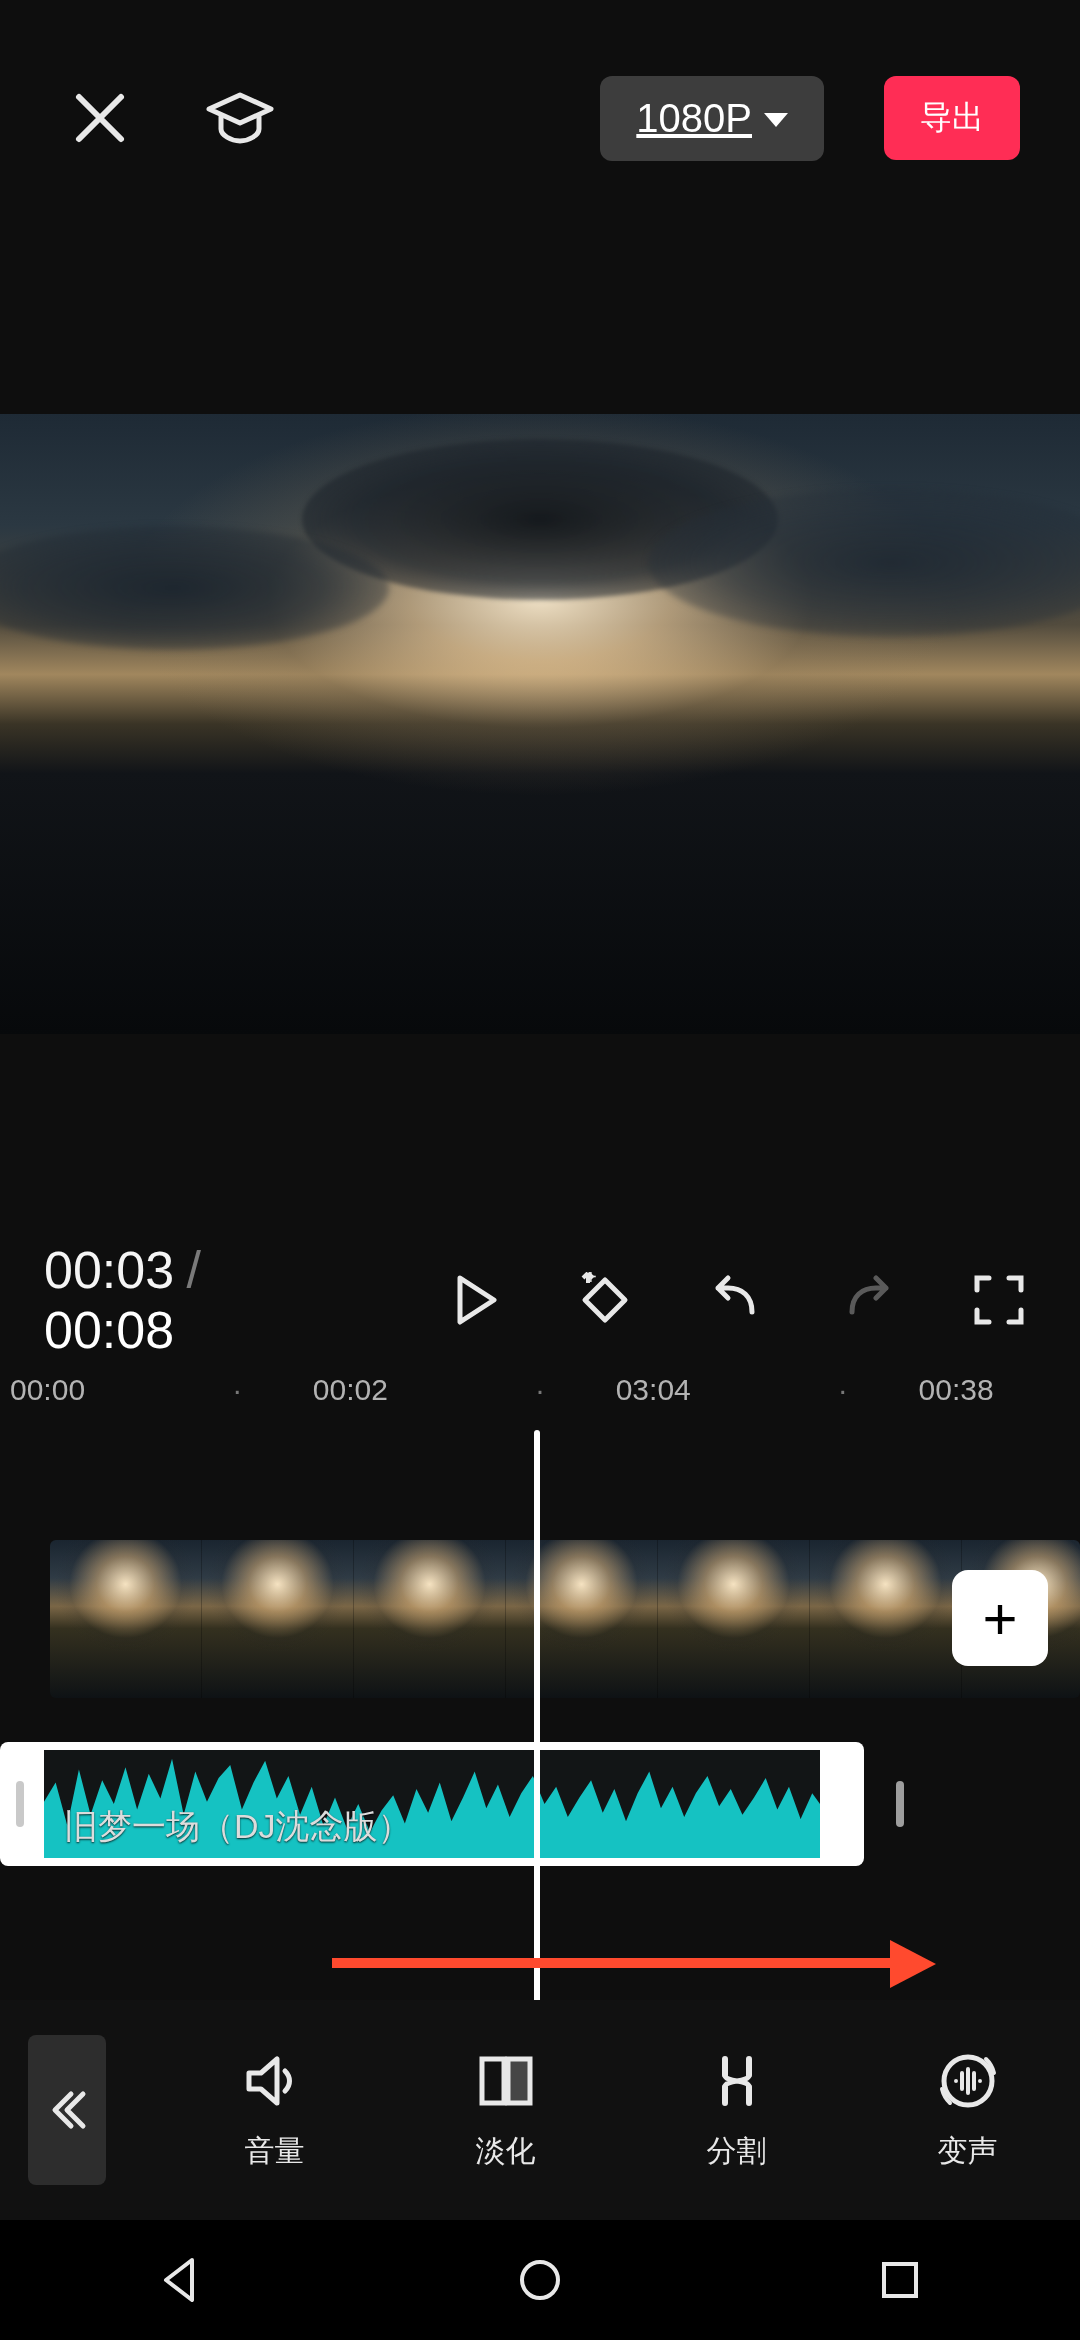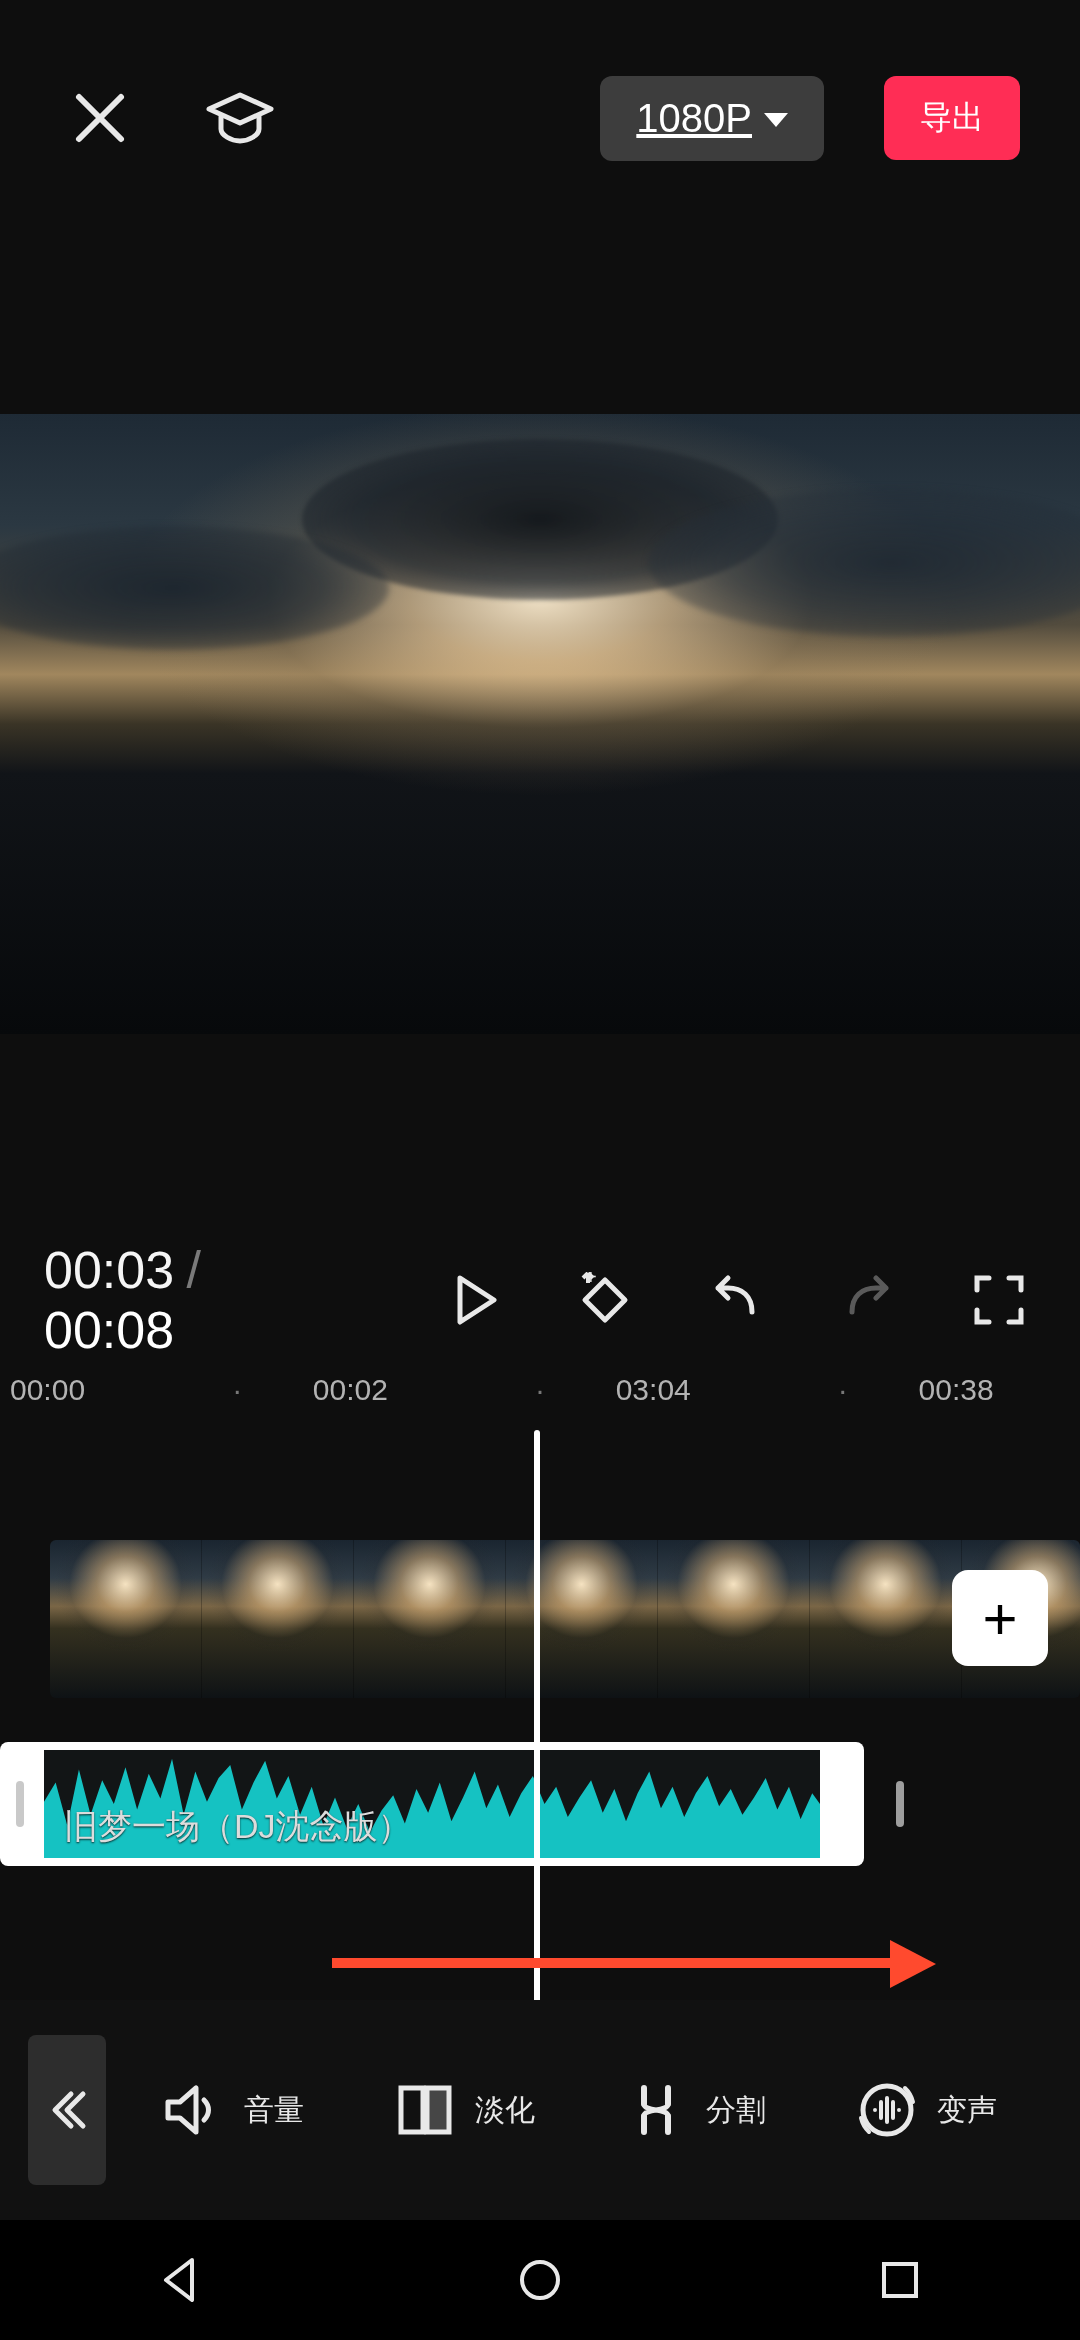--- a/index.html
+++ b/index.html
@@ -123,21 +123,21 @@
   border-left: 46px solid #ff4a2e;
 }
 
 
 .edit-bar { position: absolute; bottom: 120px; left: 0; right: 0; height: 220px;
   display: flex; align-items: center; padding-left: 28px; gap: 6px; background: #111; }
 .back-chip {
   width: 78px; height: 150px; background: #2d2d2d; border-radius: 8px;
   display: flex; align-items: center; justify-content: center; margin-right: 50px;
 }
-.tool { flex: 1; display: flex; flex-direction: row; align-items: center; gap: 18px; }
+.tool { flex: 1; display: flex; flex-direction: column; align-items: center; gap: 18px; }
 .tool .ticon { width: 64px; height: 64px; }
 .tool .tlabel { font-size: 30px; color: #e8e8e8; }
 
 
 .nav-bar { position: absolute; bottom: 0; left: 0; right: 0; height: 120px;
   display: flex; align-items: center; justify-content: space-around; background: #000; }
 .nav-icon { width: 52px; height: 52px; }
 
 svg { display: block; }
 </style>

